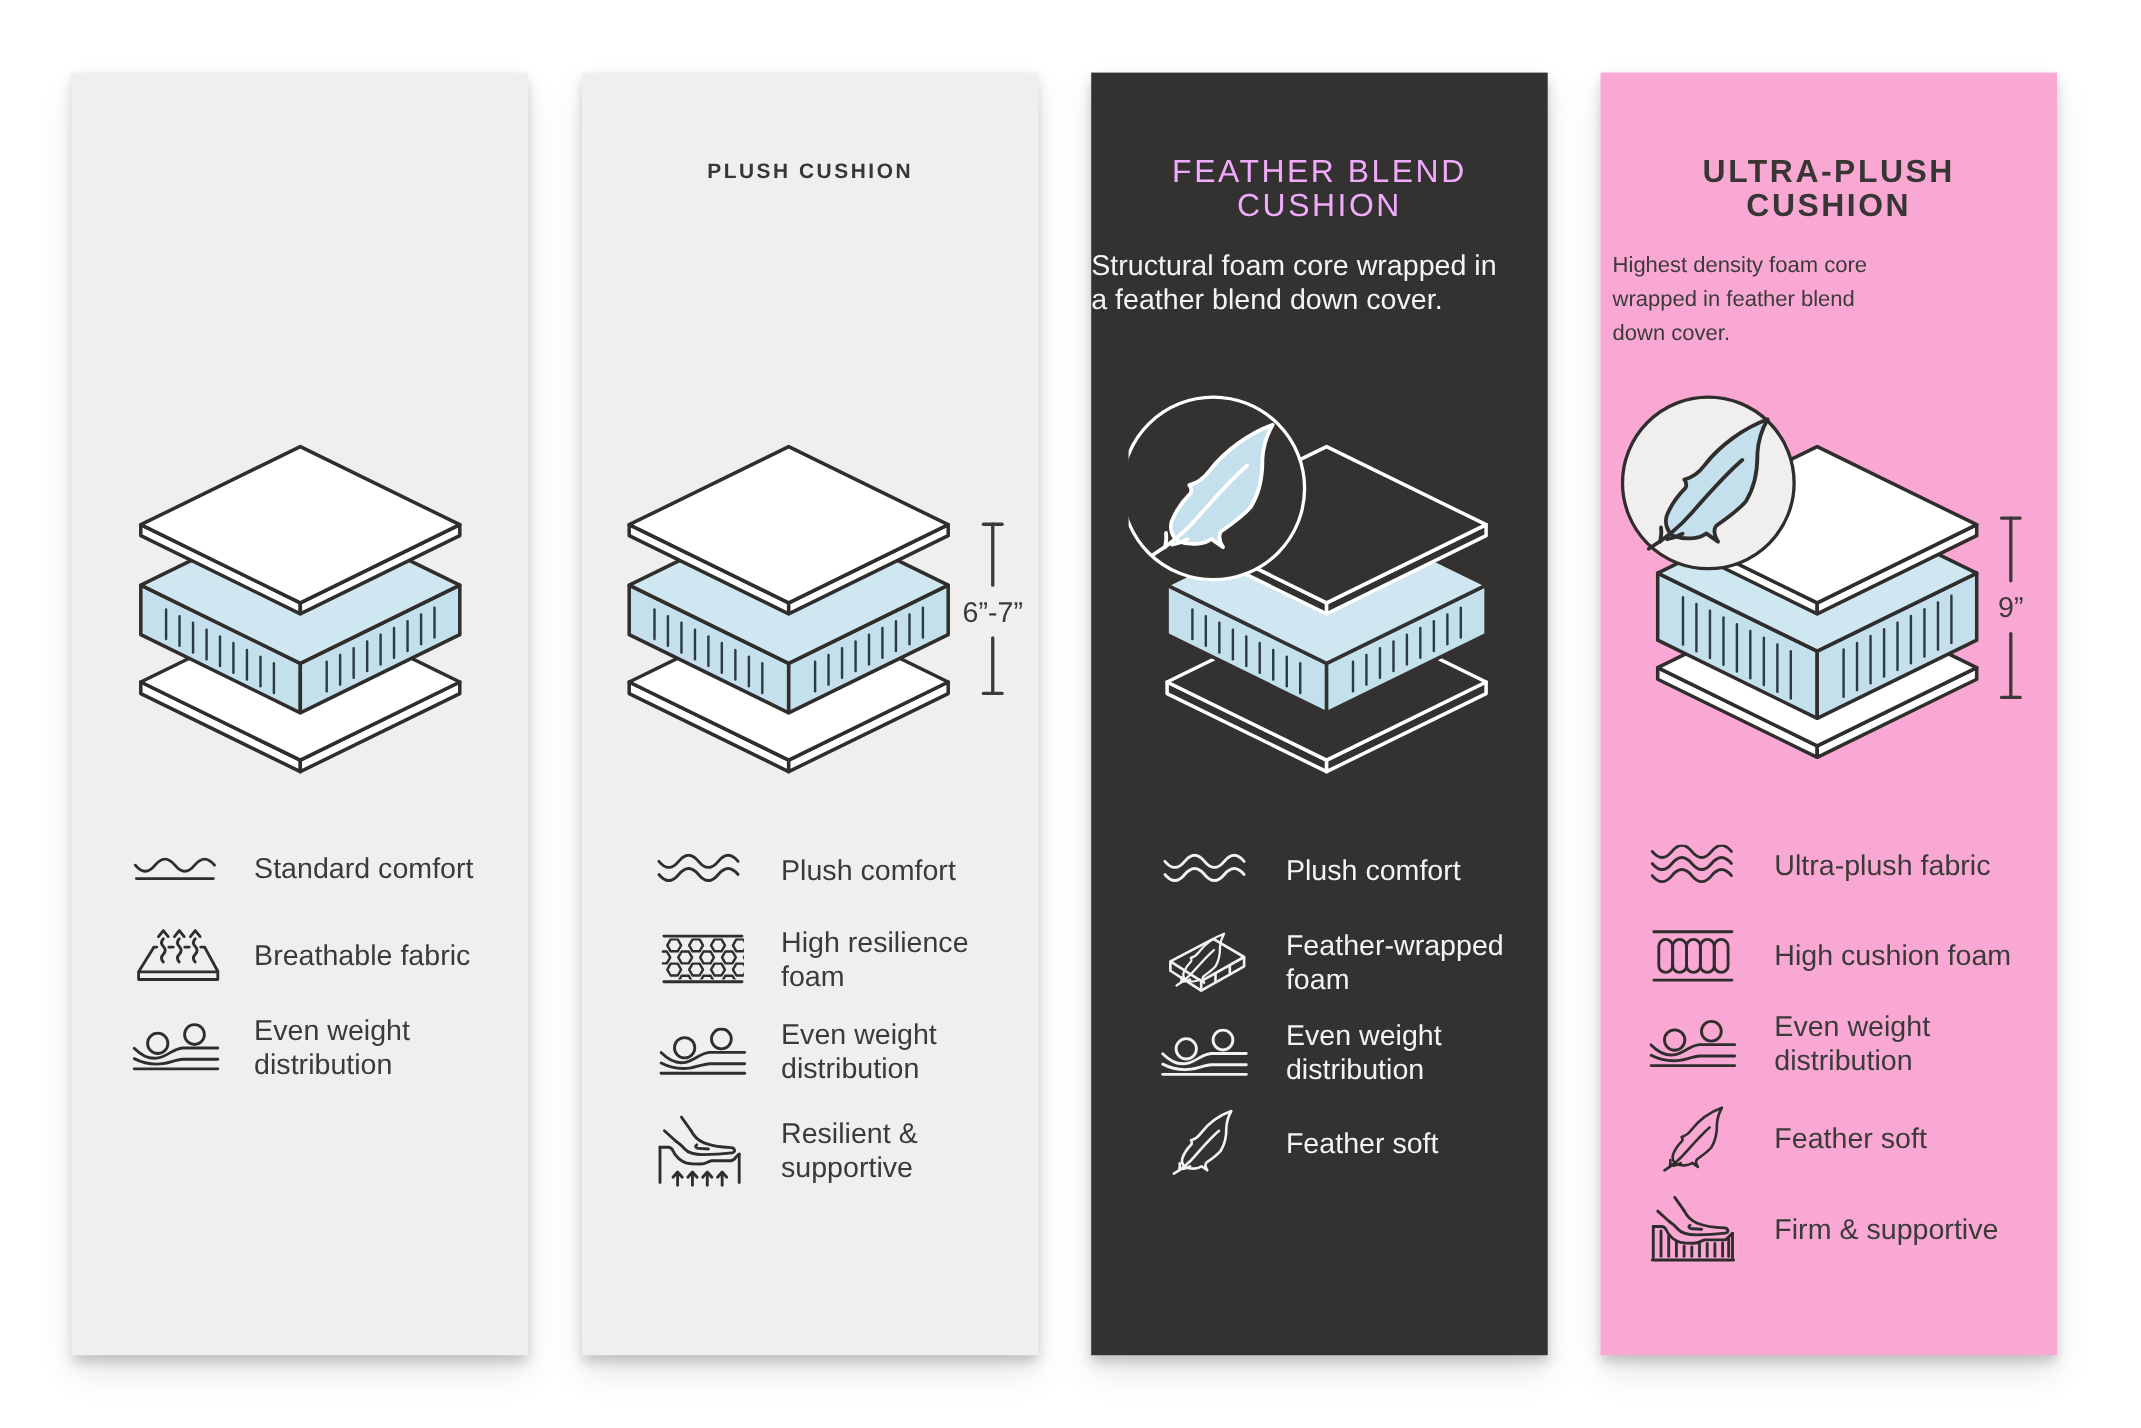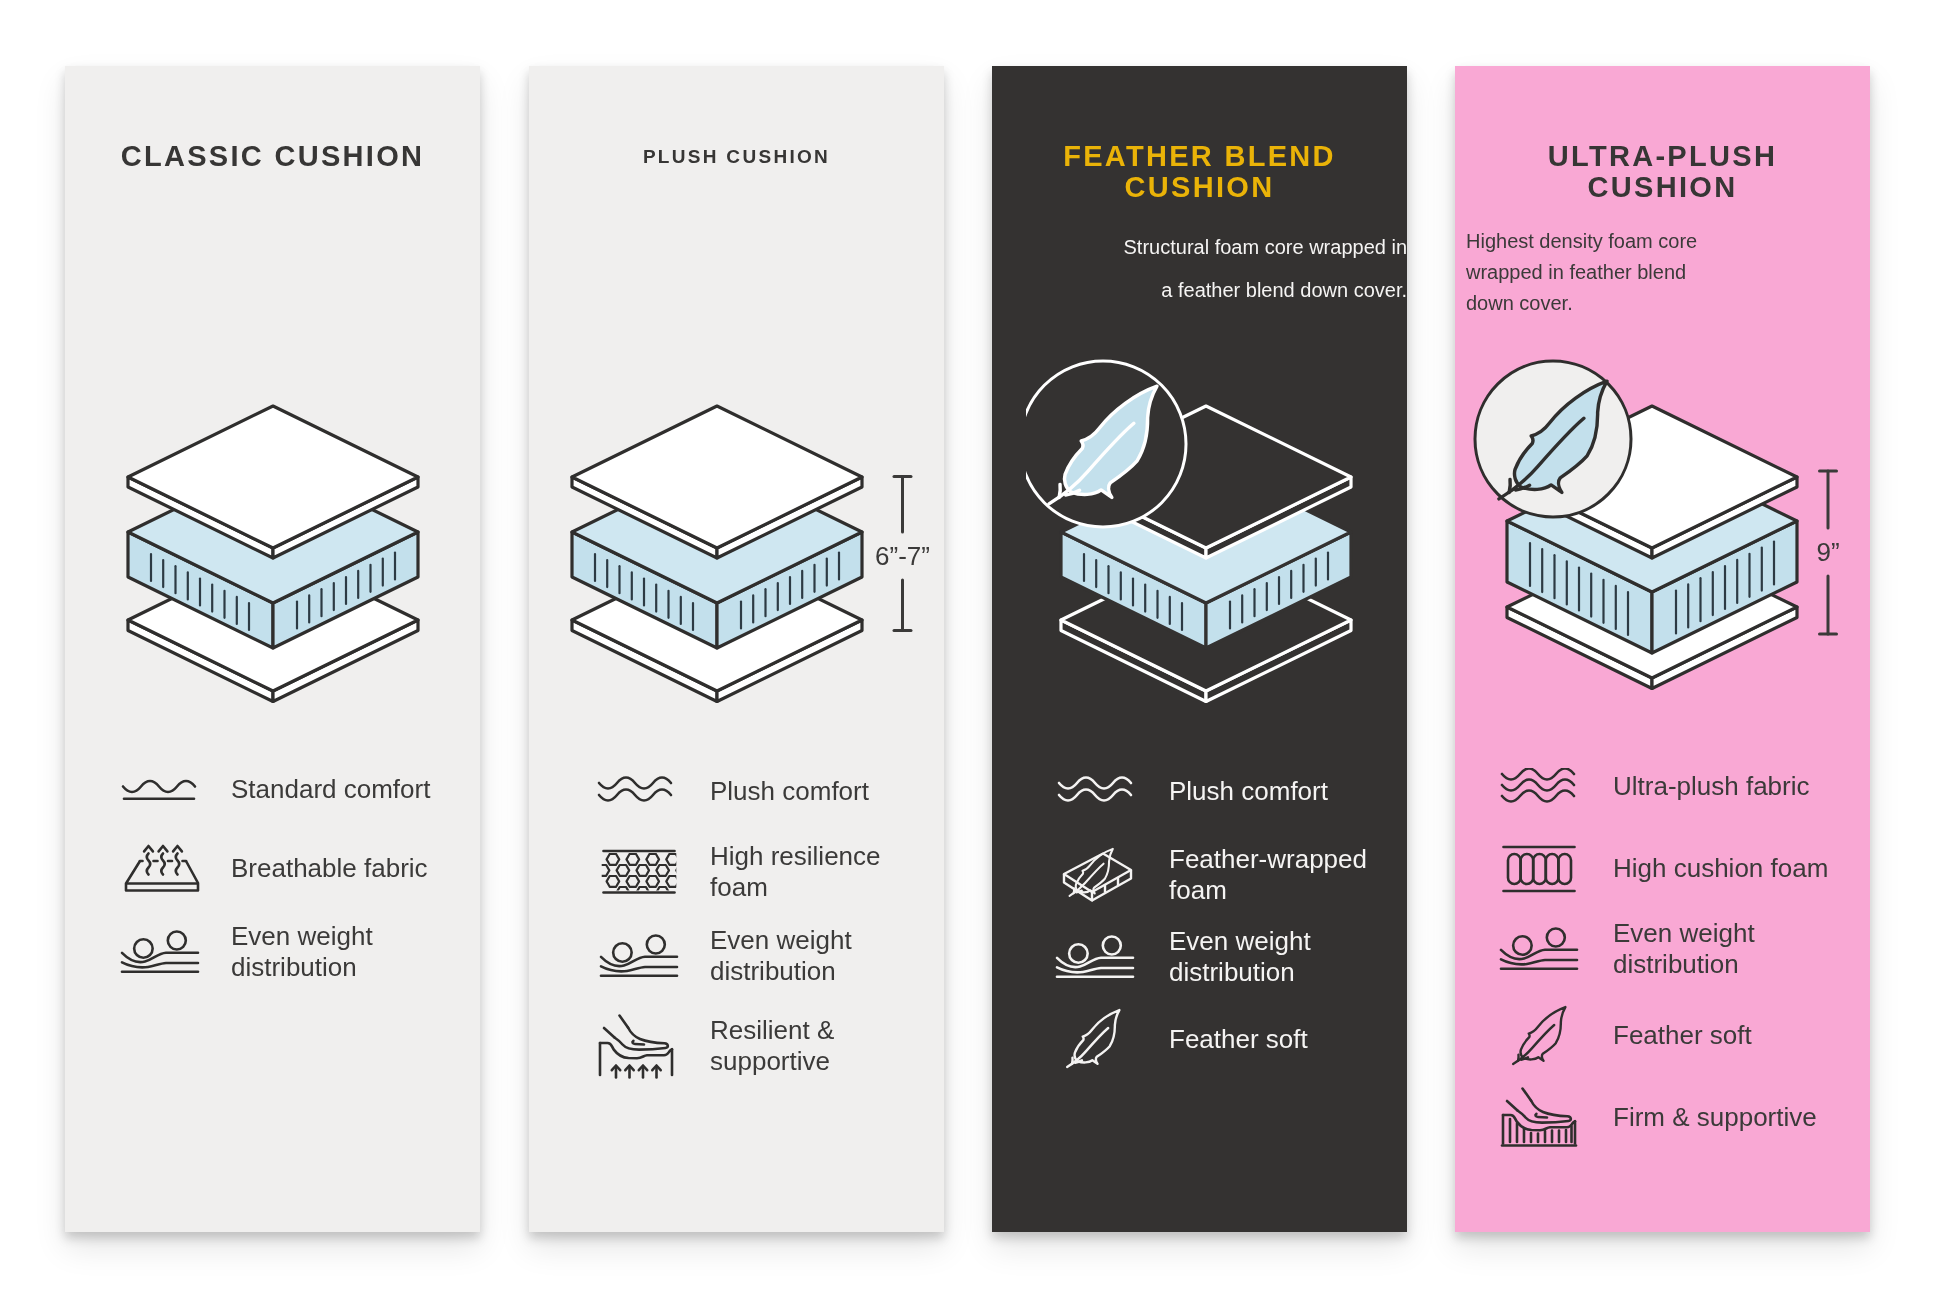--- a/index.html
+++ b/index.html
@@ -1,14 +1,13 @@
 <!DOCTYPE html>
 <html><head><meta charset="utf-8"><style>html,body{margin:0;padding:0}body{width:1946px;height:1298px;background:#ffffff;font-family:"Liberation Sans",sans-serif;position:relative;overflow:hidden}</style></head><body>
 <div style="position:absolute;left:65px;top:66px;width:415px;height:1166px;background:#f0efee;box-shadow:0 6px 10px rgba(0,0,0,0.18), 0 16px 30px rgba(0,0,0,0.10)">
-    <div style="position:absolute;left:0;right:0;top:74.5px;text-align:center;font-size:29px;font-weight:bold;letter-spacing:2.3px;line-height:31px;color:#373635">CLASSIC CUSHION</div>
     <svg style="position:absolute;left:28px;top:284px" width="430" height="372" viewBox="0 0 430 372">
       <polygon points="35,270 180,341 180,351.5 35,280.5" fill="#ffffff" stroke="#2f2e2d" stroke-width="3.2" stroke-linejoin="round"></polygon>
       <polygon points="325,270 180,341 180,351.5 325,280.5" fill="#ffffff" stroke="#2f2e2d" stroke-width="3.2" stroke-linejoin="round"></polygon>
       <polygon points="180,199 325,270 180,341 35,270" fill="#ffffff" stroke="#2f2e2d" stroke-width="3.2" stroke-linejoin="round"></polygon>
       <polygon points="35,182 180,253 180,298 35,227" fill="#c3e0ec" stroke="#2f2e2d" stroke-width="3.2" stroke-linejoin="round"></polygon>
       <polygon points="325,182 180,253 180,298 325,227" fill="#c3e0ec" stroke="#2f2e2d" stroke-width="3.2" stroke-linejoin="round"></polygon>
       <polygon points="180,111 325,182 180,253 35,182" fill="#cfe7f1" stroke="#2f2e2d" stroke-width="3.2" stroke-linejoin="round"></polygon>
       <g stroke="#2c3a44" stroke-width="2.2" stroke-linecap="round">
         <line x1="58.0" y1="204.0" x2="58.0" y2="231.0"></line>
         <line x1="70.2" y1="210.1" x2="70.2" y2="237.1"></line>
@@ -166,22 +165,22 @@
           <path d="M29.3,57.2 L33.5,52.5 L37.7,57.2" fill="none" stroke-linejoin="round"></path>
           <line x1="47" y1="54" x2="47" y2="64.5"></line>
           <path d="M42.8,57.2 L47,52.5 L51.2,57.2" fill="none" stroke-linejoin="round"></path>
           <line x1="60.5" y1="54" x2="60.5" y2="64.5"></line>
           <path d="M56.3,57.2 L60.5,52.5 L64.7,57.2" fill="none" stroke-linejoin="round"></path>
         </g>
       </svg></div>
     <div style="position:absolute;left:181px;top:949.0px;font-size:26px;line-height:31px;color:#3b3a39;white-space:nowrap">Resilient &amp;<br>supportive</div>
   </div>
 <div style="position:absolute;left:992px;top:66px;width:415px;height:1166px;background:#343231;box-shadow:0 6px 10px rgba(0,0,0,0.18), 0 16px 30px rgba(0,0,0,0.10)">
-    <div style="position:absolute;left:0;right:0;top:74.5px;text-align:center;font-size:29px;font-weight:bold;letter-spacing:2.3px;line-height:31px;color:#eab308">FEATHER BLEND<br>CUSHION</div>
-    <div style="position:absolute;left:0;right:0;top:160.2px;text-align:right;font-size:20px;line-height:43px;color:#f5f4f3">Structural foam core wrapped in<br>a feather blend down cover.</div>
+    <div style="position:absolute;left:0;right:0;top:74.5px;text-align:center;font-size:29px;font-weight:normal;letter-spacing:2.3px;line-height:31px;color:#f0abfc">FEATHER BLEND<br>CUSHION</div>
+    <div style="position:absolute;left:0;right:0;top:160.2px;text-align:left;font-size:26px;line-height:31px;color:#f5f4f3">Structural foam core wrapped in<br>a feather blend down cover.</div>
     <svg style="position:absolute;left:34px;top:284px" width="430" height="372" viewBox="0 0 430 372">
       <polygon points="35,270 180,341 180,351.5 35,280.5" fill="#343231" stroke="#ffffff" stroke-width="3.2" stroke-linejoin="round"></polygon>
       <polygon points="325,270 180,341 180,351.5 325,280.5" fill="#343231" stroke="#ffffff" stroke-width="3.2" stroke-linejoin="round"></polygon>
       <polygon points="180,199 325,270 180,341 35,270" fill="#343231" stroke="#ffffff" stroke-width="3.2" stroke-linejoin="round"></polygon>
       <polygon points="35,182 180,253 180,298 35,227" fill="#c3e0ec" stroke="#343231" stroke-width="3.2" stroke-linejoin="round"></polygon>
       <polygon points="325,182 180,253 180,298 325,227" fill="#c3e0ec" stroke="#343231" stroke-width="3.2" stroke-linejoin="round"></polygon>
       <polygon points="180,111 325,182 180,253 35,182" fill="#cfe7f1" stroke="#343231" stroke-width="3.2" stroke-linejoin="round"></polygon>
       <g stroke="#2c3a44" stroke-width="2.2" stroke-linecap="round">
         <line x1="58.0" y1="204.0" x2="58.0" y2="231.0"></line>
         <line x1="70.2" y1="210.1" x2="70.2" y2="237.1"></line>

